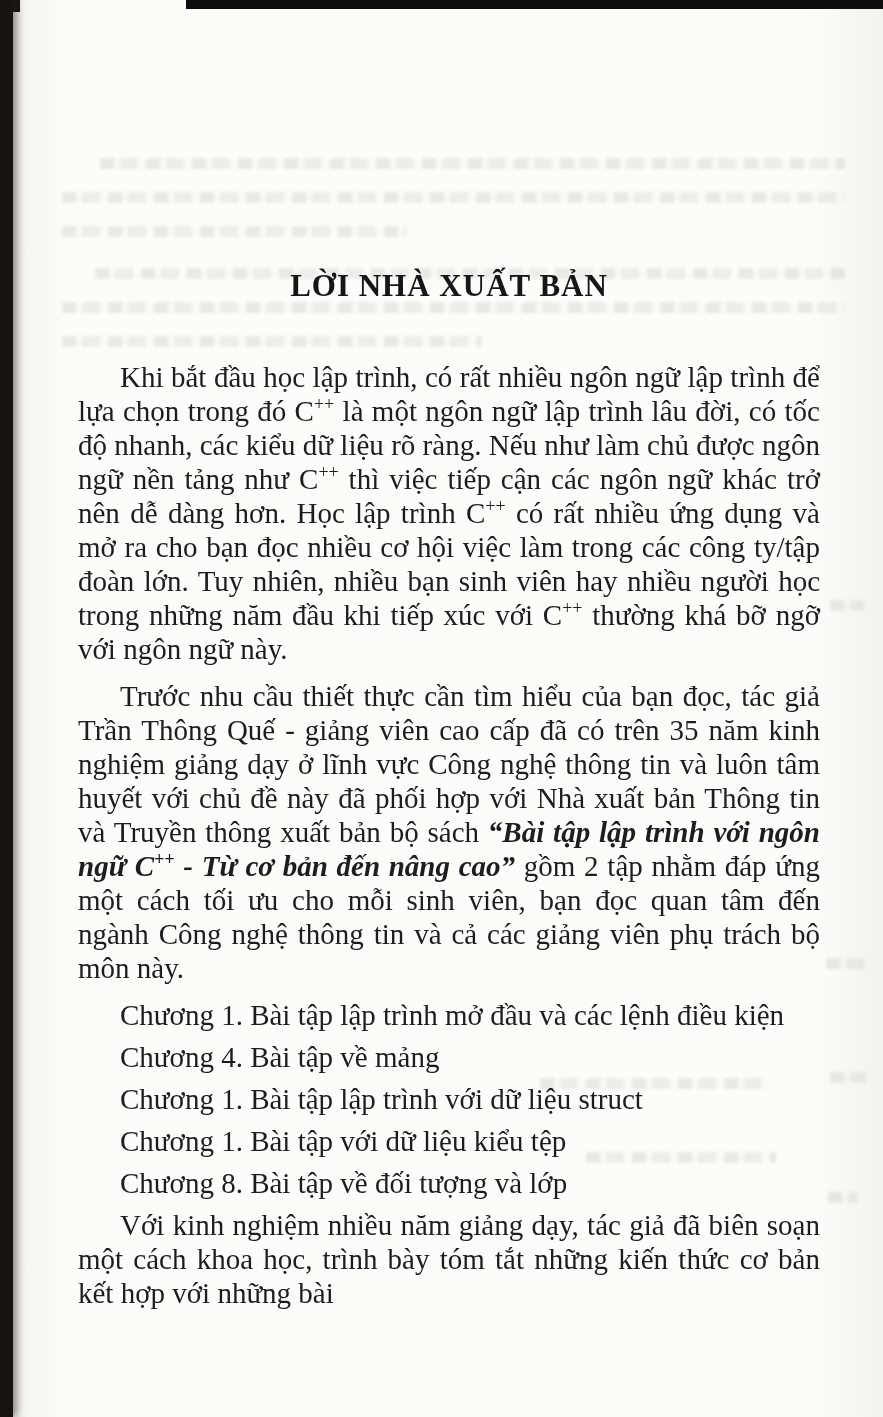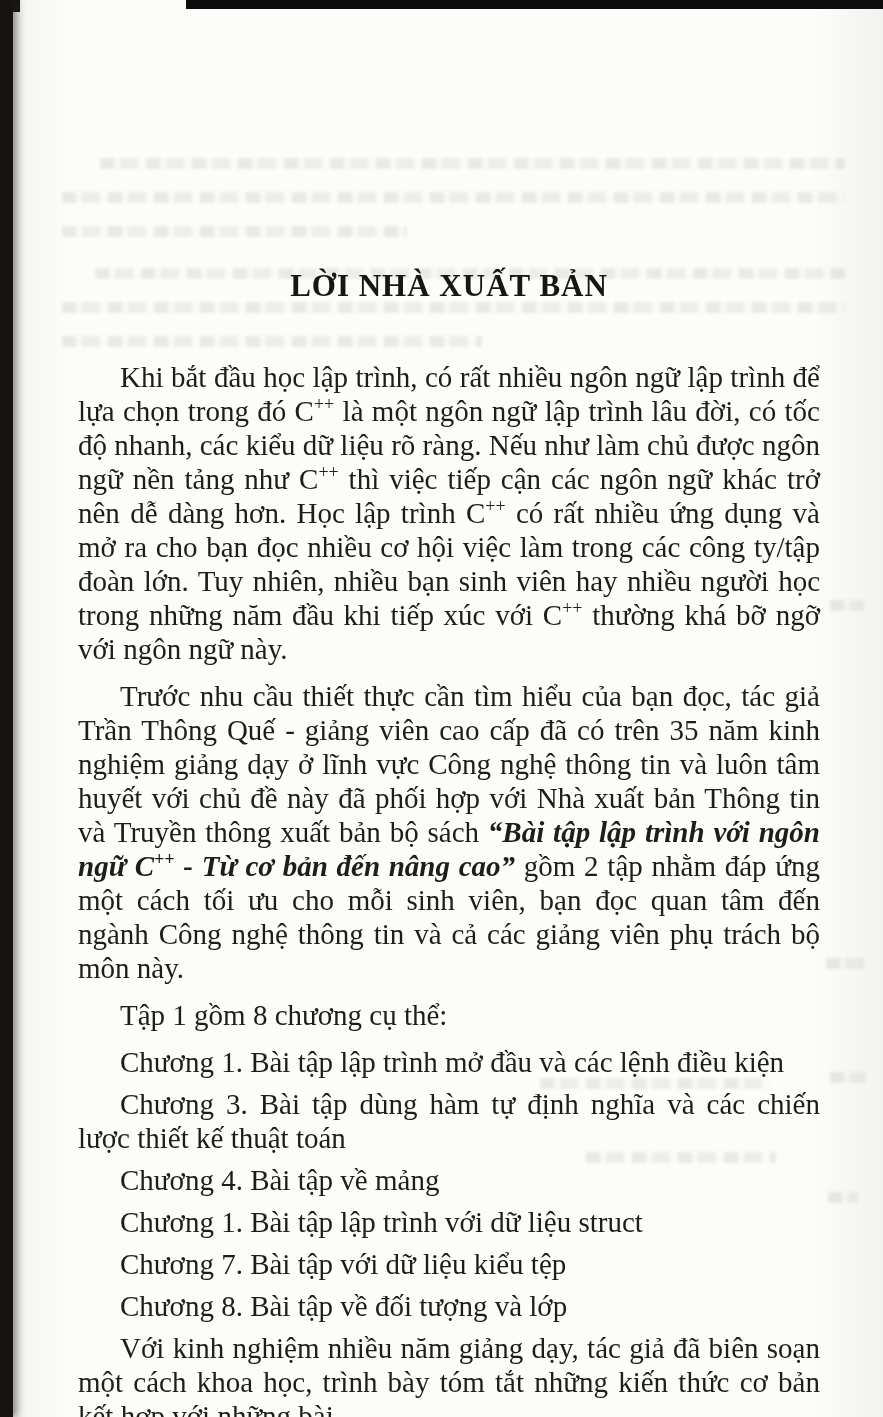--- a/index.html
+++ b/index.html
@@ -115,24 +115,22 @@
   <div class="bleed b9"></div>
   <div class="bleed b10"></div>
   <div class="bleed b11"></div>
   <div class="bleed b12"></div>
 
   <div class="content">
     <h1 class="title">LỜI NHÀ XUẤT BẢN</h1>
     <div>
         <p class="body"><span>Khi bắt đầu học lập trình, có rất nhiều ngôn ngữ lập trình để lựa chọn trong đó C</span><span class="sup">++</span><span> là một ngôn ngữ lập trình lâu đời, có tốc độ nhanh, các kiểu dữ liệu rõ ràng. Nếu như làm chủ được ngôn ngữ nền tảng như C</span><span class="sup">++</span><span> thì việc tiếp cận các ngôn ngữ khác trở nên dễ dàng hơn. Học lập trình C</span><span class="sup">++</span><span> có rất nhiều ứng dụng và mở ra cho bạn đọc nhiều cơ hội việc làm trong các công ty/tập đoàn lớn. Tuy nhiên, nhiều bạn sinh viên hay nhiều người học trong những năm đầu khi tiếp xúc với C</span><span class="sup">++</span><span> thường khá bỡ ngỡ với ngôn ngữ này.</span></p>
         <p class="body"><span>Trước nhu cầu thiết thực cần tìm hiểu của bạn đọc, tác giả Trần Thông Quế - giảng viên cao cấp đã có trên 35 năm kinh nghiệm giảng dạy ở lĩnh vực Công nghệ thông tin và luôn tâm huyết với chủ đề này đã phối hợp với Nhà xuất bản Thông tin và Truyền thông xuất bản bộ sách </span><span class="bold italic">“Bài tập lập trình với ngôn ngữ C</span><span class="bold italic sup">++</span><span class="bold italic"> - Từ cơ bản đến nâng cao”</span><span> gồm 2 tập nhằm đáp ứng một cách tối ưu cho mỗi sinh viên, bạn đọc quan tâm đến ngành Công nghệ thông tin và cả các giảng viên phụ trách bộ môn này.</span></p>
-        <p class="body"><span>Tập 1 gồm 8 chương cụ thể:</span></p>
         <p class="chapter"><span>Chương 1. Bài tập lập trình mở đầu và các lệnh điều kiện</span></p>
-        <p class="chapter"><span>Chương 3. Bài tập dùng hàm tự định nghĩa và các chiến lược thiết kế thuật toán</span></p>
         <p class="chapter"><span>Chương 4. Bài tập về mảng</span></p>
         <p class="chapter"><span>Chương 1. Bài tập lập trình với dữ liệu struct</span></p>
-        <p class="chapter"><span>Chương 7. Bài tập với dữ liệu kiểu tệp</span></p>
+        <p class="chapter"><span>Chương 1. Bài tập với dữ liệu kiểu tệp</span></p>
         <p class="chapter"><span>Chương 8. Bài tập về đối tượng và lớp</span></p>
         <p class="body"><span>Với kinh nghiệm nhiều năm giảng dạy, tác giả đã biên soạn một cách khoa học, trình bày tóm tắt những kiến thức cơ bản kết hợp với những bài</span></p>
       </div>
   </div>
 
 </div>
 
 </body></html>

